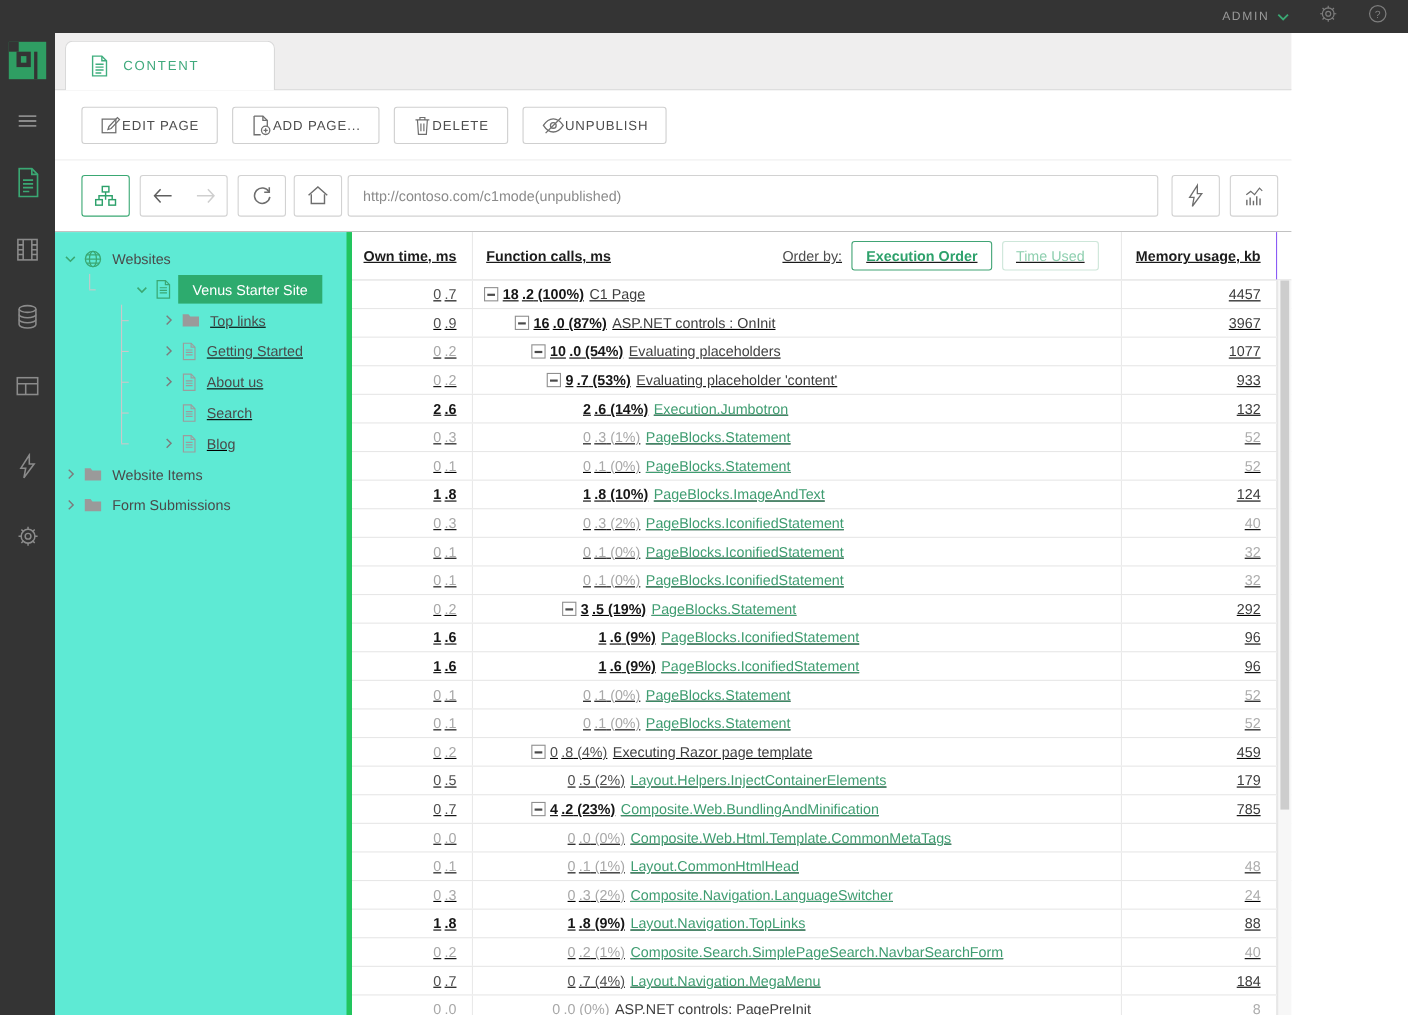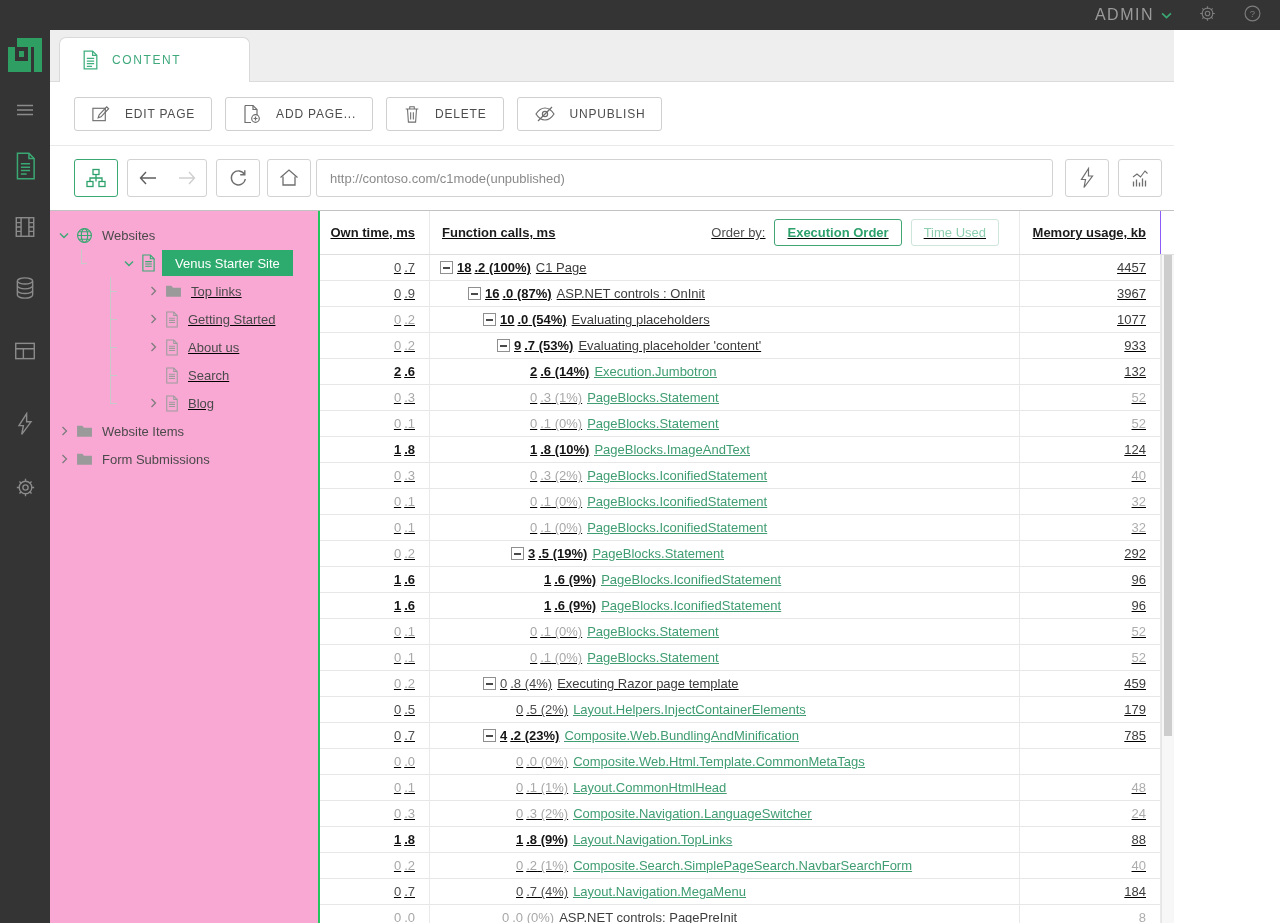--- a/index.html
+++ b/index.html
@@ -3,58 +3,58 @@
 <meta charset="utf-8">
 <style>
   * { box-sizing: border-box; margin: 0; padding: 0; }
   html,body { width:1280px; height:923px; overflow:hidden;
     font-family:"Liberation Sans", sans-serif; background:#fff; }
 
   
   #topbar { position:absolute; left:0; top:0; width:1280px; height:30px; background:#343434; z-index:5; }
   #topbar .tbright { position:absolute; right:18px; top:0; height:30px; display:flex; align-items:center; gap:26px; }
   .adminbox { display:flex; align-items:center; gap:7px; cursor:pointer; }
-  .adminlbl { color:#9a9a9a; font-size:16px; letter-spacing:1.5px; }
+  .adminlbl { color:#9a9a9a; font-size:11px; letter-spacing:1.5px; }
   #rail { position:absolute; left:0; top:0; width:50px; height:923px; background:#343434; z-index:4; }
   .railicon { position:absolute; left:0; width:50px; display:flex; justify-content:center; cursor:pointer; }
   #logo { position:absolute; left:8px; top:38px; width:34px; height:34px; background:#2f9e63; }
   #logo .n1 { position:absolute; left:0; top:0; width:9px; height:9px; background:#343434; }
   #logo .n2 { position:absolute; left:7px; top:9px; width:13px; height:14px; background:#343434; }
   #logo .n3 { position:absolute; left:11px; top:13px; width:5px; height:6px; background:#2f9e63; }
   #logo .n4 { position:absolute; left:23px; top:9px; width:3px; height:25px; background:#343434; }
 
   
   #main { position:absolute; left:50px; top:30px; width:1124px; height:893px; display:flex; flex-direction:column; }
   #tabstrip { height:52px; background:#efeeee; position:relative; border-bottom:1px solid #dcdcdc; }
   .tab { position:absolute; left:9px; bottom:-1px; width:191px; height:45px; background:#fff;
          border:1px solid #d9d9d9; border-bottom:none; border-radius:7px 7px 0 0;
          display:flex; align-items:center; gap:13px; padding-left:22px; z-index:2; cursor:default; }
   .tablbl { color:#3fa97c; font-size:12px; letter-spacing:1.6px; }
 
   #toolbar { height:64px; background:#fff; border-bottom:1px solid #e9e9e9;
              display:flex; align-items:center; padding-left:24px; gap:13px; }
-  .tbtn { height:34px; display:flex; align-items:center; gap:14px; padding:0 16px;
+  .tbtn { height:34px; display:flex; align-items:center; gap:0; padding:0 16px;
           background:#fff; border:1px solid #cfcfcf; border-radius:3px; cursor:pointer; }
   .tbtn span { font-size:12px; letter-spacing:.8px; color:#4d4d4d; }
 
   #navbar { height:65px; background:#fff; border-bottom:1px solid #c2c2c2;
             display:flex; align-items:center; padding:0 12px 0 24px; }
   .nbtn { height:38px; border:1px solid #d2d2d2; border-radius:3px; background:#fff;
           display:flex; align-items:center; justify-content:center; cursor:pointer; }
   .sq { width:44px; }
   .nbtn.active { border-color:#3aa873; }
   .navgroup { width:80px; height:38px; border:1px solid #d2d2d2; border-radius:3px;
           display:flex; align-items:center; justify-content:space-around; }
   #urlinput { flex:1; height:38px; border:1px solid #d2d2d2; border-radius:3px; margin:0 12px 0 5px;
           padding:0 13px; font-size:13px; color:#8a8a8a; outline:none; font-family:"Liberation Sans",sans-serif; }
   .mr8 { margin-right:9px; } .mr6 { margin-right:7px; }
 
   
   #content { flex:1; display:flex; min-height:0; }
-  #tree { width:270px; border-right:2px solid #22c55e; background:#f9a8d4; position:relative; padding-top:10px; }
+  #tree { width:270px; border-right:5px solid #22c55e; background:#5eead4; position:relative; padding-top:10px; }
   .tnode { height:28px; display:flex; align-items:center; position:relative; cursor:pointer; }
   .tnode .tlabel { font-size:13px; color:#4a4a4a; margin-left:9px; white-space:nowrap; }
   .tchev { width:12px; display:inline-flex; justify-content:center; margin-right:6px; }
   .ticon { display:inline-flex; }
   .t-root  { padding-left:8px; }
   .t-venus { padding-left:37px;margin-left:36px; }
   .t-child { padding-left:97px;text-decoration:underline; }
   .tsel { margin-left:6px; background:#2dab6e; color:#fff; font-size:13px; height:26px;
           display:inline-flex; align-items:center; padding:0 13px; white-space:nowrap; }
   .conn { position:absolute; background:#c9c9c9; }

